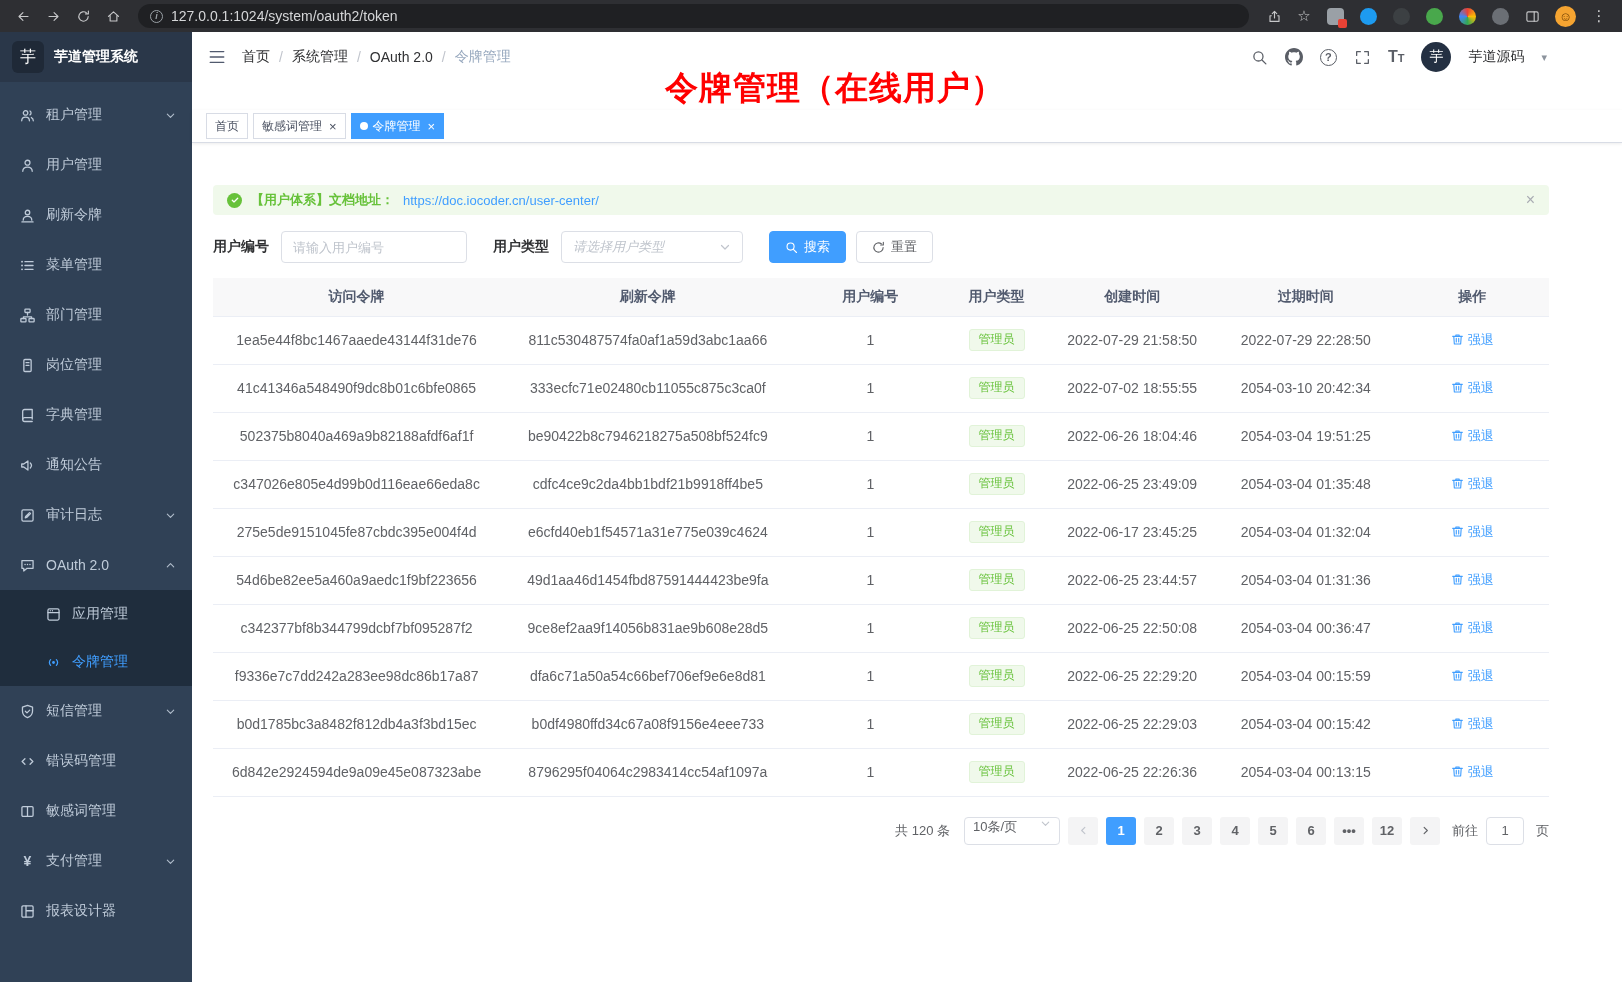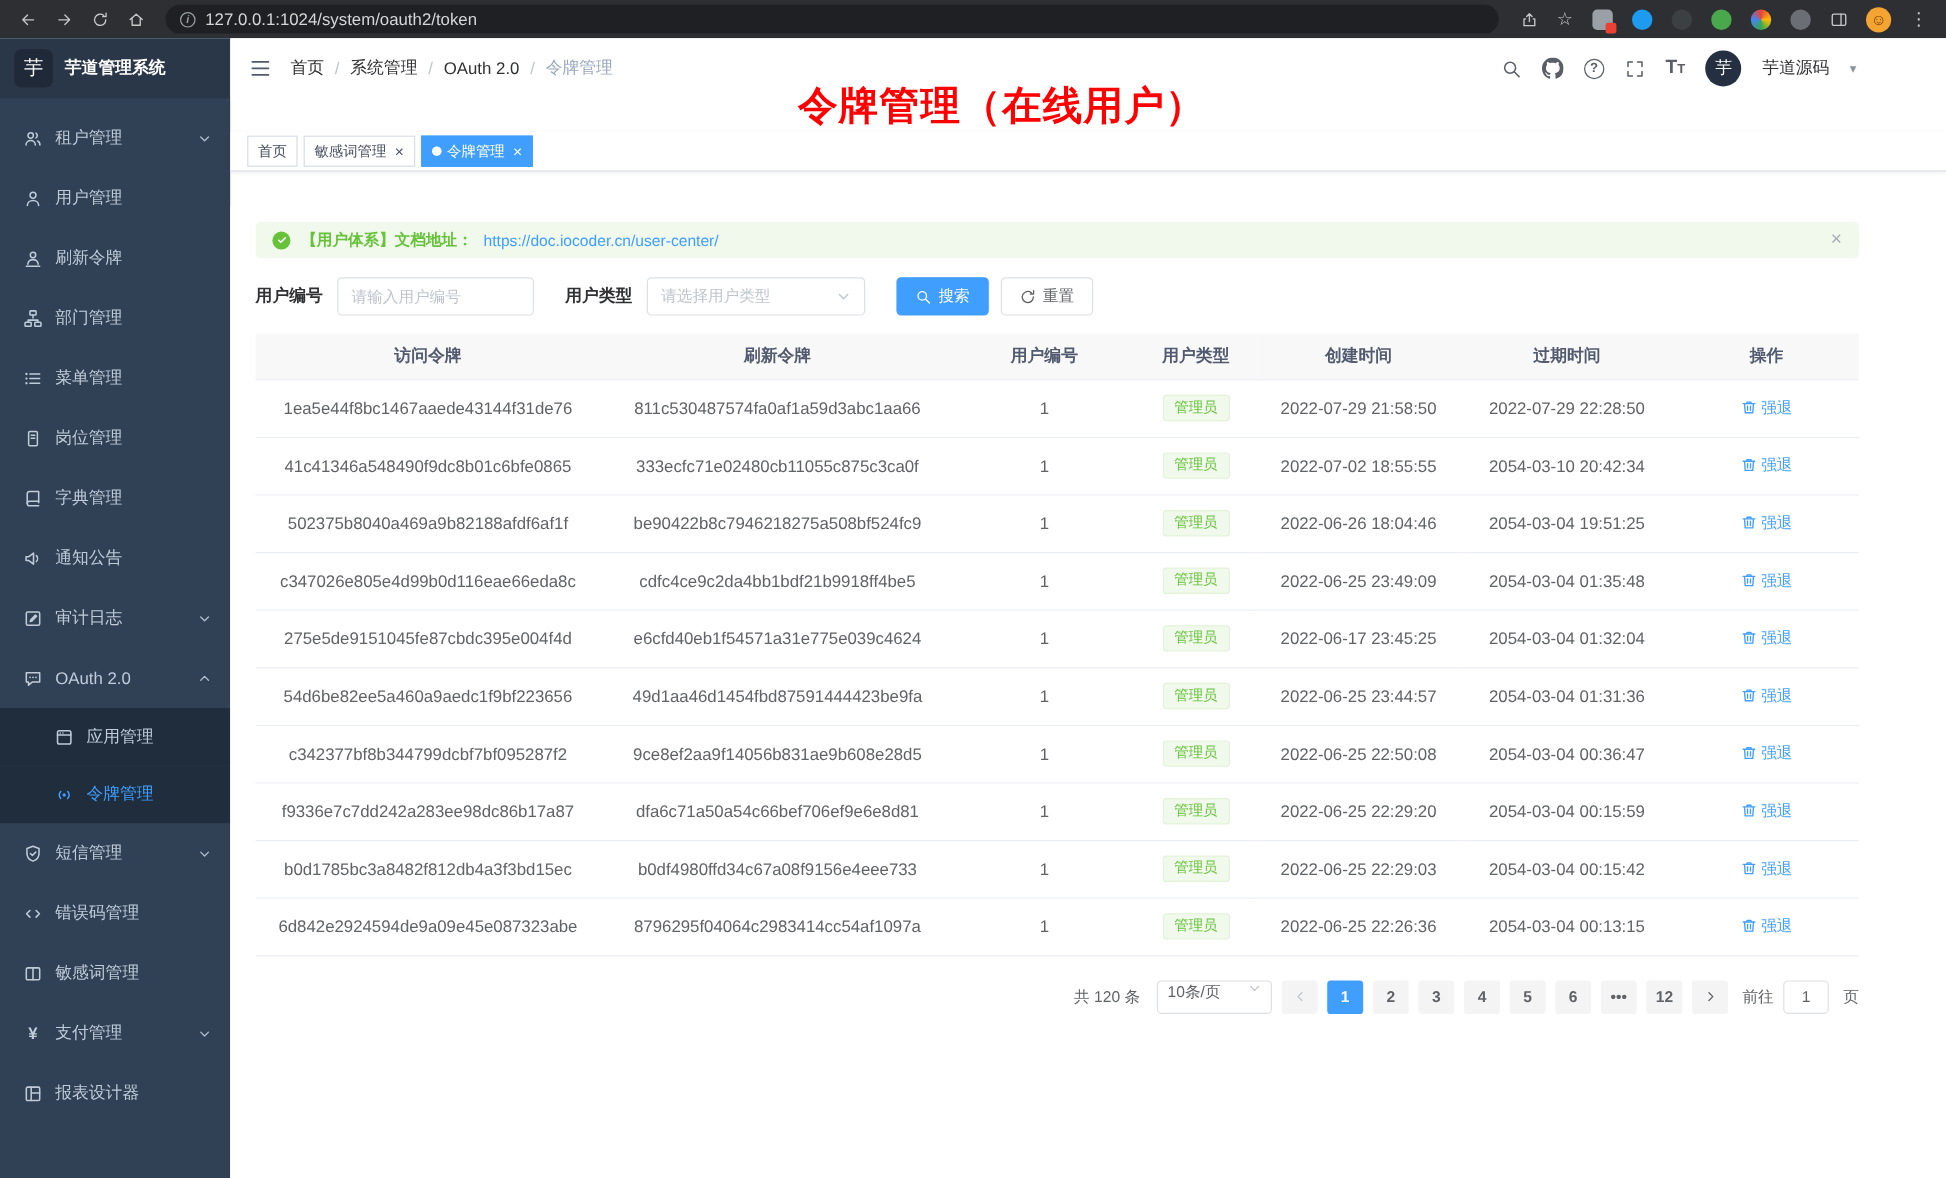--- a/index.html
+++ b/index.html
@@ -76,24 +76,24 @@
   .alert { background:#f0f9eb; border-radius:4px; height:30px; padding:0 14px; display:flex; align-items:center; gap:9px; font-size:13px; color:#67c23a; }
   .check { width:15px; height:15px; border-radius:50%; background:#67c23a; display:flex; align-items:center; justify-content:center; flex:none; }
   .check svg { width:10px; height:10px; }
   .check path { fill:none; stroke:#fff; stroke-width:1.8; stroke-linecap:round; stroke-linejoin:round; }
   .atext { font-weight:700; }
   .alink { color:#409EFF; text-decoration:none; cursor:pointer; }
   .aclose { margin-left:auto; color:#a8abb2; font-size:16px; cursor:pointer; }
 
   .filter { display:flex; align-items:center; margin:16px 0 15px; font-size:14px; }
   .flabel { font-weight:700; color:#303133; margin-right:12px; }
-  .finput, .fselect { width:164px; height:32px; border:1px solid #dcdfe6; border-radius:4px; padding:0 11px; font-size:13px; color:#606266; background:#fff; }
+  .finput, .fselect { width:186px; height:32px; border:1px solid #dcdfe6; border-radius:4px; padding:0 11px; font-size:13px; color:#606266; background:#fff; }
   .finput { margin-right:26px; font-family:inherit; }
   .finput::placeholder { color:#bfc4cc; }
-  .fselect { width:182px; display:flex; align-items:center; justify-content:space-between; margin-right:26px; cursor:pointer; }
+  .fselect { width:182px; display:flex; align-items:center; justify-content:space-between; margin-right:26px; cursor:pointer;font-style:italic; }
   .ph { color:#bfc4cc; }
   .scaret { width:12px; height:12px; color:#c0c4cc; }
   .btn { height:32px; border-radius:4px; padding:0 15px; font-size:13px; display:inline-flex; align-items:center; gap:6px; cursor:pointer; font-family:inherit; }
   .btn svg { width:13px; height:13px; }
   .btn-primary { background:#409EFF; border:1px solid #409EFF; color:#fff; }
   .btn-plain { background:#fff; border:1px solid #dcdfe6; color:#606266; margin-left:10px; }
 
   table { width:100%; border-collapse:collapse; table-layout:fixed; }
   th { background:#f8f8f9; color:#515a6e; font-size:14px; font-weight:700; height:38px; text-align:center; border-bottom:1px solid #ebeef5; }
   td { height:48px; text-align:center; font-size:14px; color:#606266; border-bottom:1px solid #ebeef5; white-space:nowrap; overflow:hidden; }
@@ -195,35 +195,35 @@
     <div class="menu-item">
       <svg class="mi stroke" viewBox="0 0 14 14">
           <circle cx="7" cy="4.2" r="2.1"></circle>
           <path d="M3 11.4c0-2.2 1.8-3.6 4-3.6s4 1.4 4 3.6"></path>
           <path d="M1.8 13h10.4"></path>
         </svg>
       <span class="lbl">刷新令牌</span>
     </div>
     <div class="menu-item">
       <svg class="mi stroke" viewBox="0 0 14 14">
+          <path d="M4.6 3.4h7.6M4.6 7h7.6M4.6 10.6h7.6"></path>
+          <circle class="f" cx="1.9" cy="3.4" r=".9"></circle>
+          <circle class="f" cx="1.9" cy="7" r=".9"></circle>
+          <circle class="f" cx="1.9" cy="10.6" r=".9"></circle>
+        </svg>
+      <span class="lbl">菜单管理</span>
+    </div>
+    <div class="menu-item">
+      <svg class="mi stroke" viewBox="0 0 14 14">
           <rect x="4.6" y="1" width="4.8" height="3.2" rx=".6"></rect>
           <rect x="0.8" y="9.8" width="4.8" height="3.2" rx=".6"></rect>
           <rect x="8.4" y="9.8" width="4.8" height="3.2" rx=".6"></rect>
           <path d="M7 4.2v2.4M3.2 9.8V8.2h7.6v1.6"></path>
         </svg>
       <span class="lbl">部门管理</span>
-    </div>
-    <div class="menu-item">
-      <svg class="mi stroke" viewBox="0 0 14 14">
-          <path d="M4.6 3.4h7.6M4.6 7h7.6M4.6 10.6h7.6"></path>
-          <circle class="f" cx="1.9" cy="3.4" r=".9"></circle>
-          <circle class="f" cx="1.9" cy="7" r=".9"></circle>
-          <circle class="f" cx="1.9" cy="10.6" r=".9"></circle>
-        </svg>
-      <span class="lbl">菜单管理</span>
     </div>
     <div class="menu-item">
       <svg class="mi stroke" viewBox="0 0 14 14">
           <rect x="3.6" y="1.4" width="6.8" height="11.2" rx="1"></rect>
           <path d="M5.6 4.4h2.8M5.6 6.8h2.8"></path>
         </svg>
       <span class="lbl">岗位管理</span>
     </div>
     <div class="menu-item">
       <svg class="mi stroke" viewBox="0 0 14 14">

